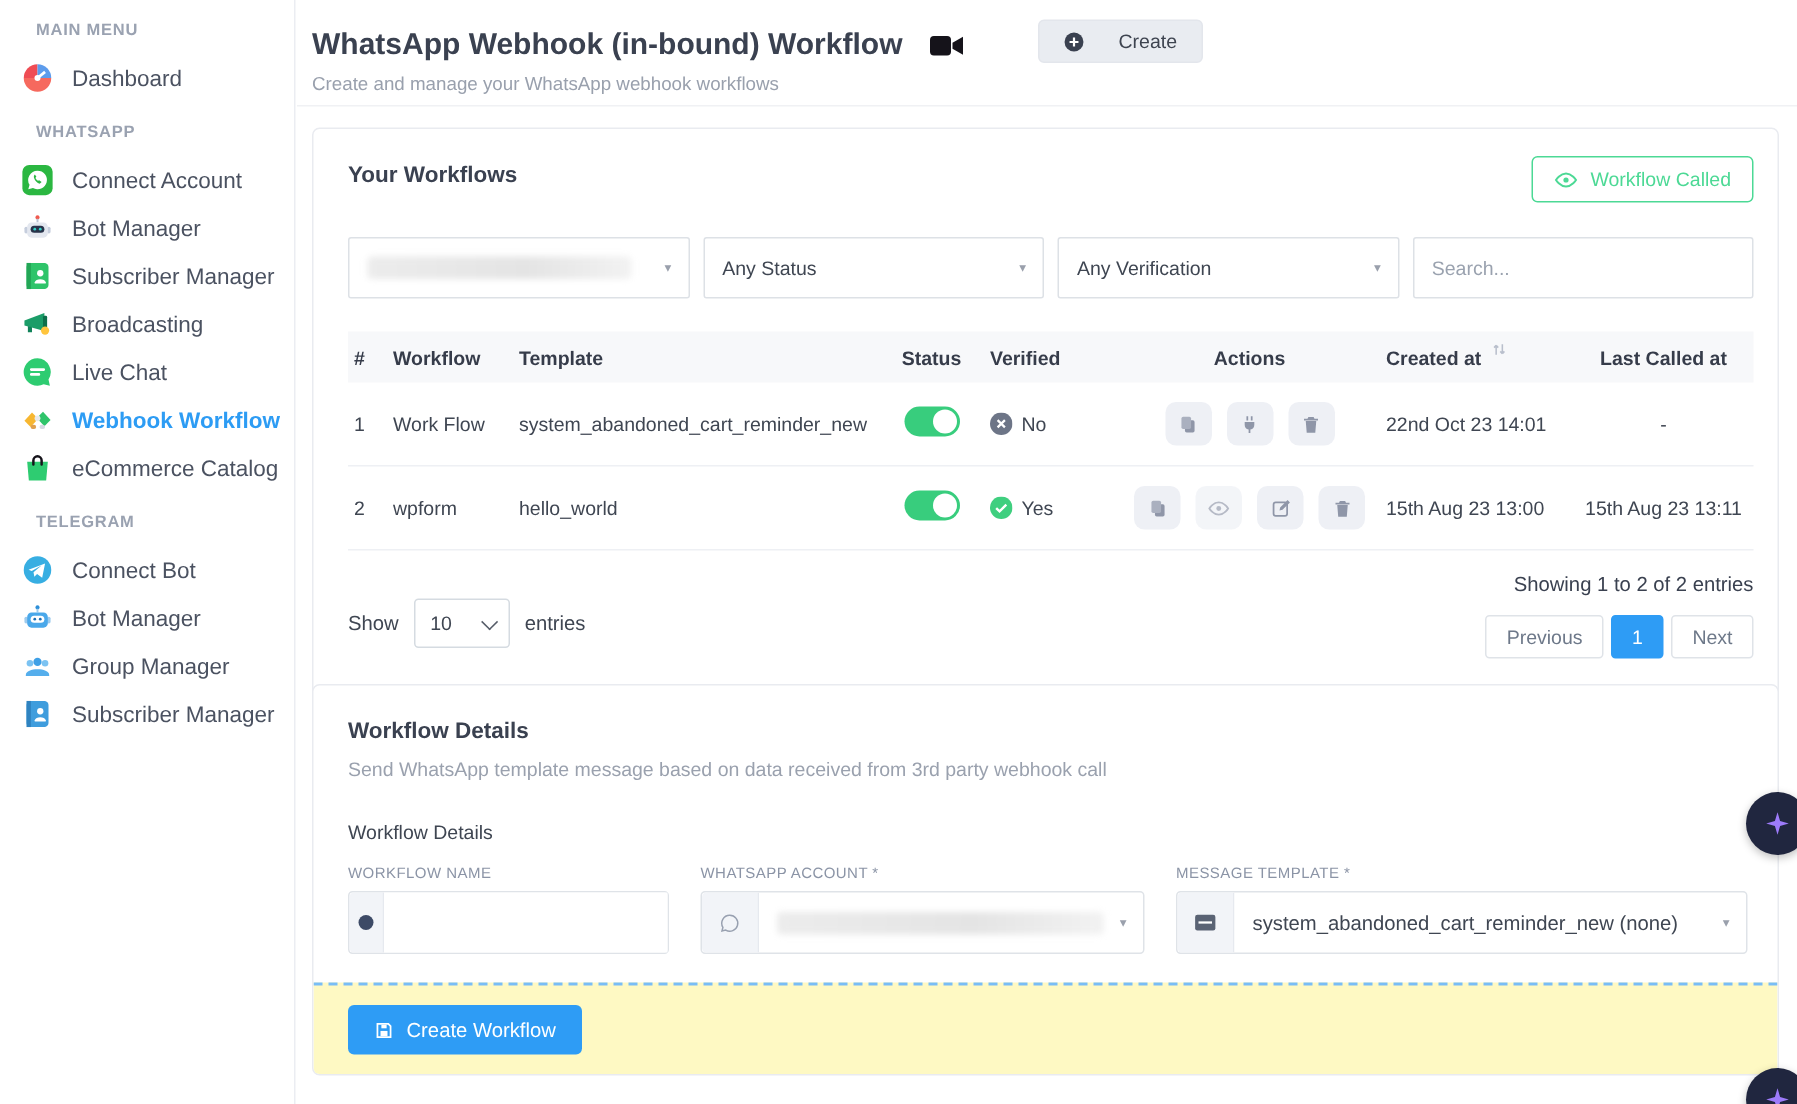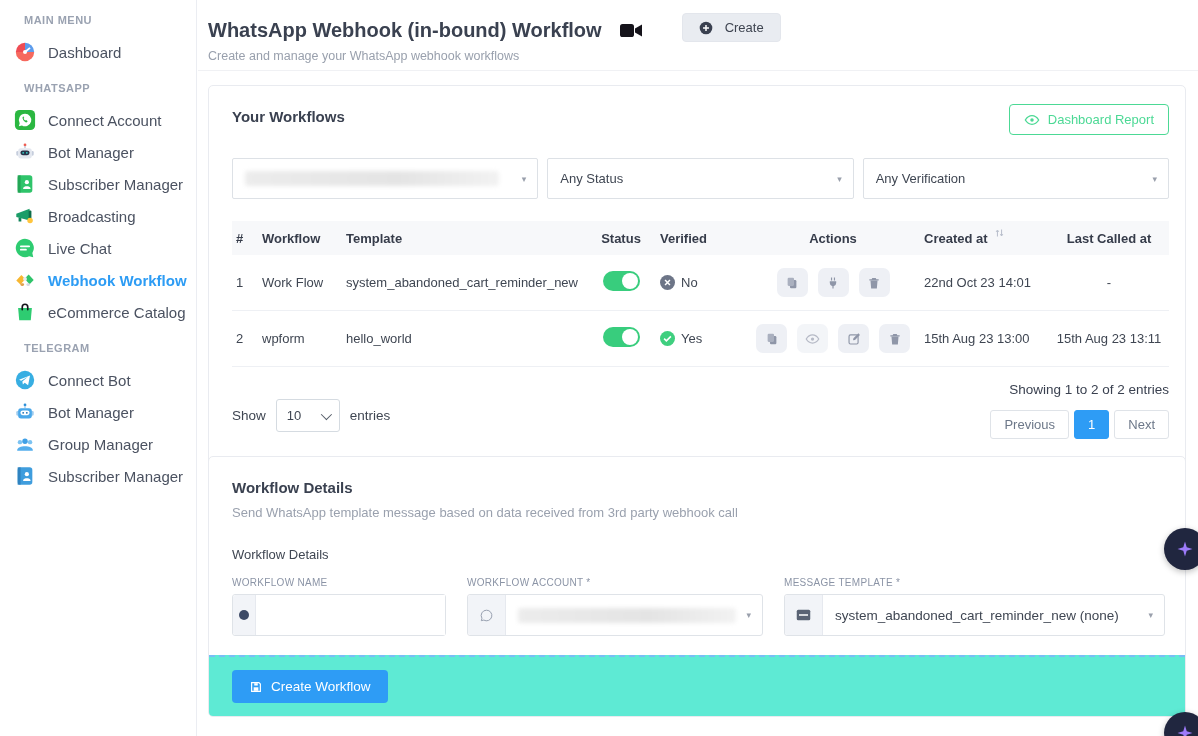--- a/index.html
+++ b/index.html
@@ -18,21 +18,21 @@
     justify-content:center; flex:0 0 24px; }
   .side-item .lbl { margin-left:11px; font-size:15px; color:#4b5261; }
   .side-item.active .lbl { color:#2d9cf4; font-weight:700; }
 
   
   .main { position:absolute; left:198px; top:0; width:1000px; height:736px; }
   .main-header { height:71px; border-bottom:1px solid #f0f1f4; padding:13px 0 0 10px; }
   .title-row { display:flex; align-items:flex-end; }
   .page-title { font-size:20px; font-weight:700; color:#3a4150; }
   .video-ic { margin-left:16px; display:flex; cursor:pointer; }
-  .btn-create-top { margin-left:38px; display:flex; align-items:center; gap:12px;
+  .btn-create-top { margin-left:48px; display:flex; align-items:center; gap:23px;
     background:#e9ecf1; border:1px solid #e3e6ec; border-radius:4px;
     padding:6px 16px; font-size:13px; color:#3e4450; cursor:pointer; }
   .subtitle { margin-top:7px; font-size:12.5px; color:#99a0ad; }
 
   .card { position:absolute; left:10px; width:978px; background:#fff;
     border:1px solid #e9ebf0; border-radius:5px; }
   .card1 { top:85px; height:400px; padding:18px 16px 20px 23px; }
   .card-head { display:flex; justify-content:space-between; align-items:flex-start; }
   .card-title { font-size:15px; font-weight:700; color:#3a4150; padding-top:4px; }
   .btn-report { display:flex; align-items:center; gap:8px; background:#fff;
@@ -100,21 +100,21 @@
   .prefix { width:38px; align-self:stretch; background:#f2f4f8;
     border-right:1px solid #e6e9ef; display:flex; align-items:center;
     justify-content:center; border-radius:3px 0 0 3px; }
   .ctl-val { padding-left:12px; font-size:13.5px; color:#3f4652; white-space:nowrap; }
   .control .caret { position:absolute; right:11px; color:#9aa0ac; font-size:9px; }
   .w-name { width:214px; } .w-acct { width:296px; } .w-tpl { width:381px; }
   .name-input { border:none; outline:none; flex:1; height:100%; font-size:13.5px;
     padding-left:12px; font-family:"Liberation Sans","DejaVu Sans",sans-serif; }
 
   .card2-foot { position:absolute; left:0; right:0; bottom:0; height:61px;
-    border-top:2px dashed #79bdf6; background:#5eead4; display:flex;
+    border-top:2px dashed #79bdf6; background:#fef9c3; display:flex;
     align-items:center; padding-left:23px; }
   .btn-submit { display:flex; align-items:center; gap:8px; background:#2e9cf5;
     border:none; border-radius:4px; color:#fff; font-size:13.5px;
     padding:9px 17px; cursor:pointer; }
 
   .fab { position:absolute; width:42px; height:42px; border-radius:50%;
     background:#20263f; display:flex; align-items:center; justify-content:center;
     cursor:pointer; box-shadow:0 2px 6px rgba(0,0,0,.25); }
   .fab1 { left:1164px; top:528px; } .fab2 { left:1164px; top:712px; }
   svg { display:block; }
@@ -307,37 +307,38 @@
   <div class="card card1">
     <div class="card-head">
       <div class="card-title">Your Workflows</div>
       <button class="btn-report">
         <span>
           <svg width="16" height="12" viewBox="0 0 24 16">
               <path d="M2 8s4-6.5 10-6.5S22 8 22 8s-4 6.5-10 6.5S2 8 2 8z" fill="none" stroke="#4cd995" stroke-width="2"></path>
               <circle cx="12" cy="8" r="2.6" fill="#4cd995"></circle>
             </svg>
         </span>
-        <span>Dashboard Report</span>
+        <span>Workflow Called</span>
       </button>
     </div>
 
     <div class="filters">
       <div class="fsel">
         <span class="redacted"></span>
         <span class="caret">▾</span>
       </div>
       <div class="fsel">
         <span>Any Status</span>
         <span class="caret">▾</span>
       </div>
       <div class="fsel">
         <span>Any Verification</span>
         <span class="caret">▾</span>
       </div>
+      <input class="fsearch" placeholder="Search..." style="">
     </div>
 
     <div class="tbl">
       <div class="tgrid t-head">
         <div>#</div>
         <div>Workflow</div>
         <div>Template</div>
         <div class="col-c">Status</div>
         <div>Verified</div>
         <div class="col-c">Actions</div>
@@ -468,21 +469,21 @@
         <div class="control">
           <span class="prefix">
             <svg width="12" height="12" viewBox="0 0 12 12">
                 <circle cx="6" cy="6" r="5" fill="#3d4a66"></circle>
               </svg>
           </span>
           <input class="name-input" value="" style="">
         </div>
       </div>
       <div class="field w-acct">
-        <div class="flabel">WORKFLOW ACCOUNT *</div>
+        <div class="flabel">WHATSAPP ACCOUNT *</div>
         <div class="control">
           <span class="prefix">
             <svg width="15" height="15" viewBox="0 0 24 24">
                 <path d="M12 3.5a8.5 8.5 0 0 0-7.3 12.9l-1 3.9 4-1A8.5 8.5 0 1 0 12 3.5z" fill="none" stroke="#98a0b0" stroke-width="1.6"></path>
               </svg>
           </span>
           <span class="redacted" style="margin-left:12px"></span>
           <span class="caret">▾</span>
         </div>
       </div>

